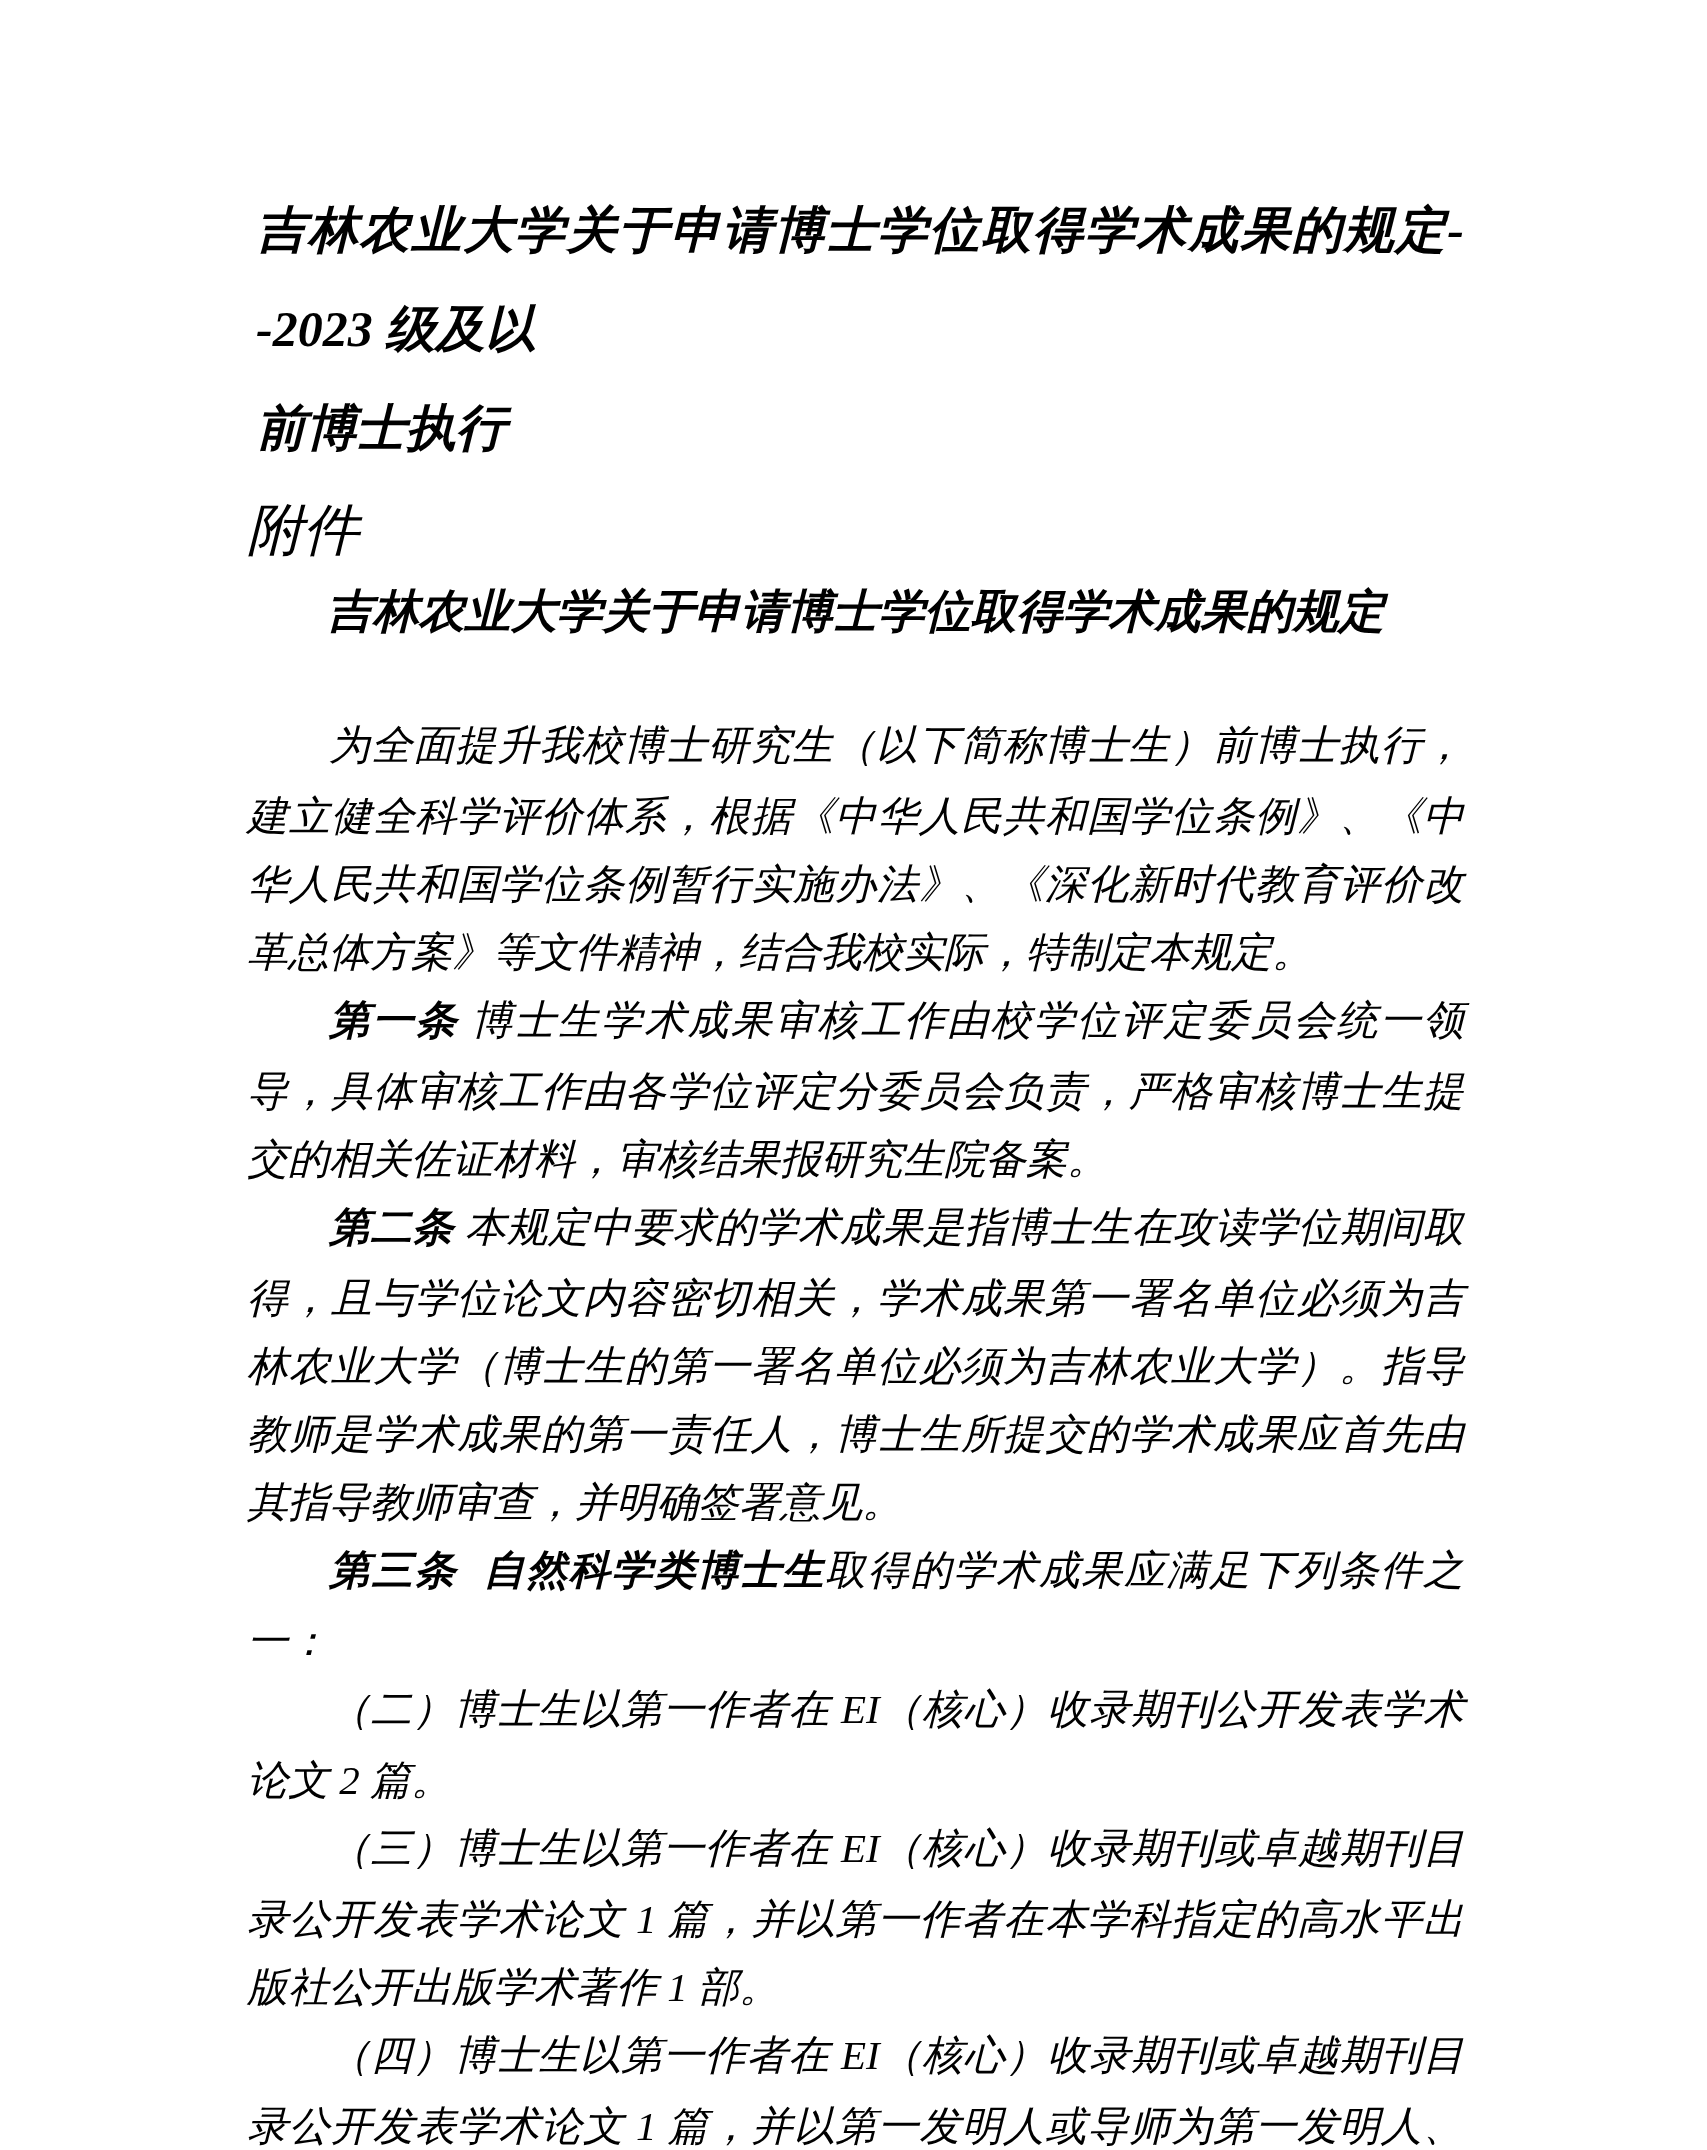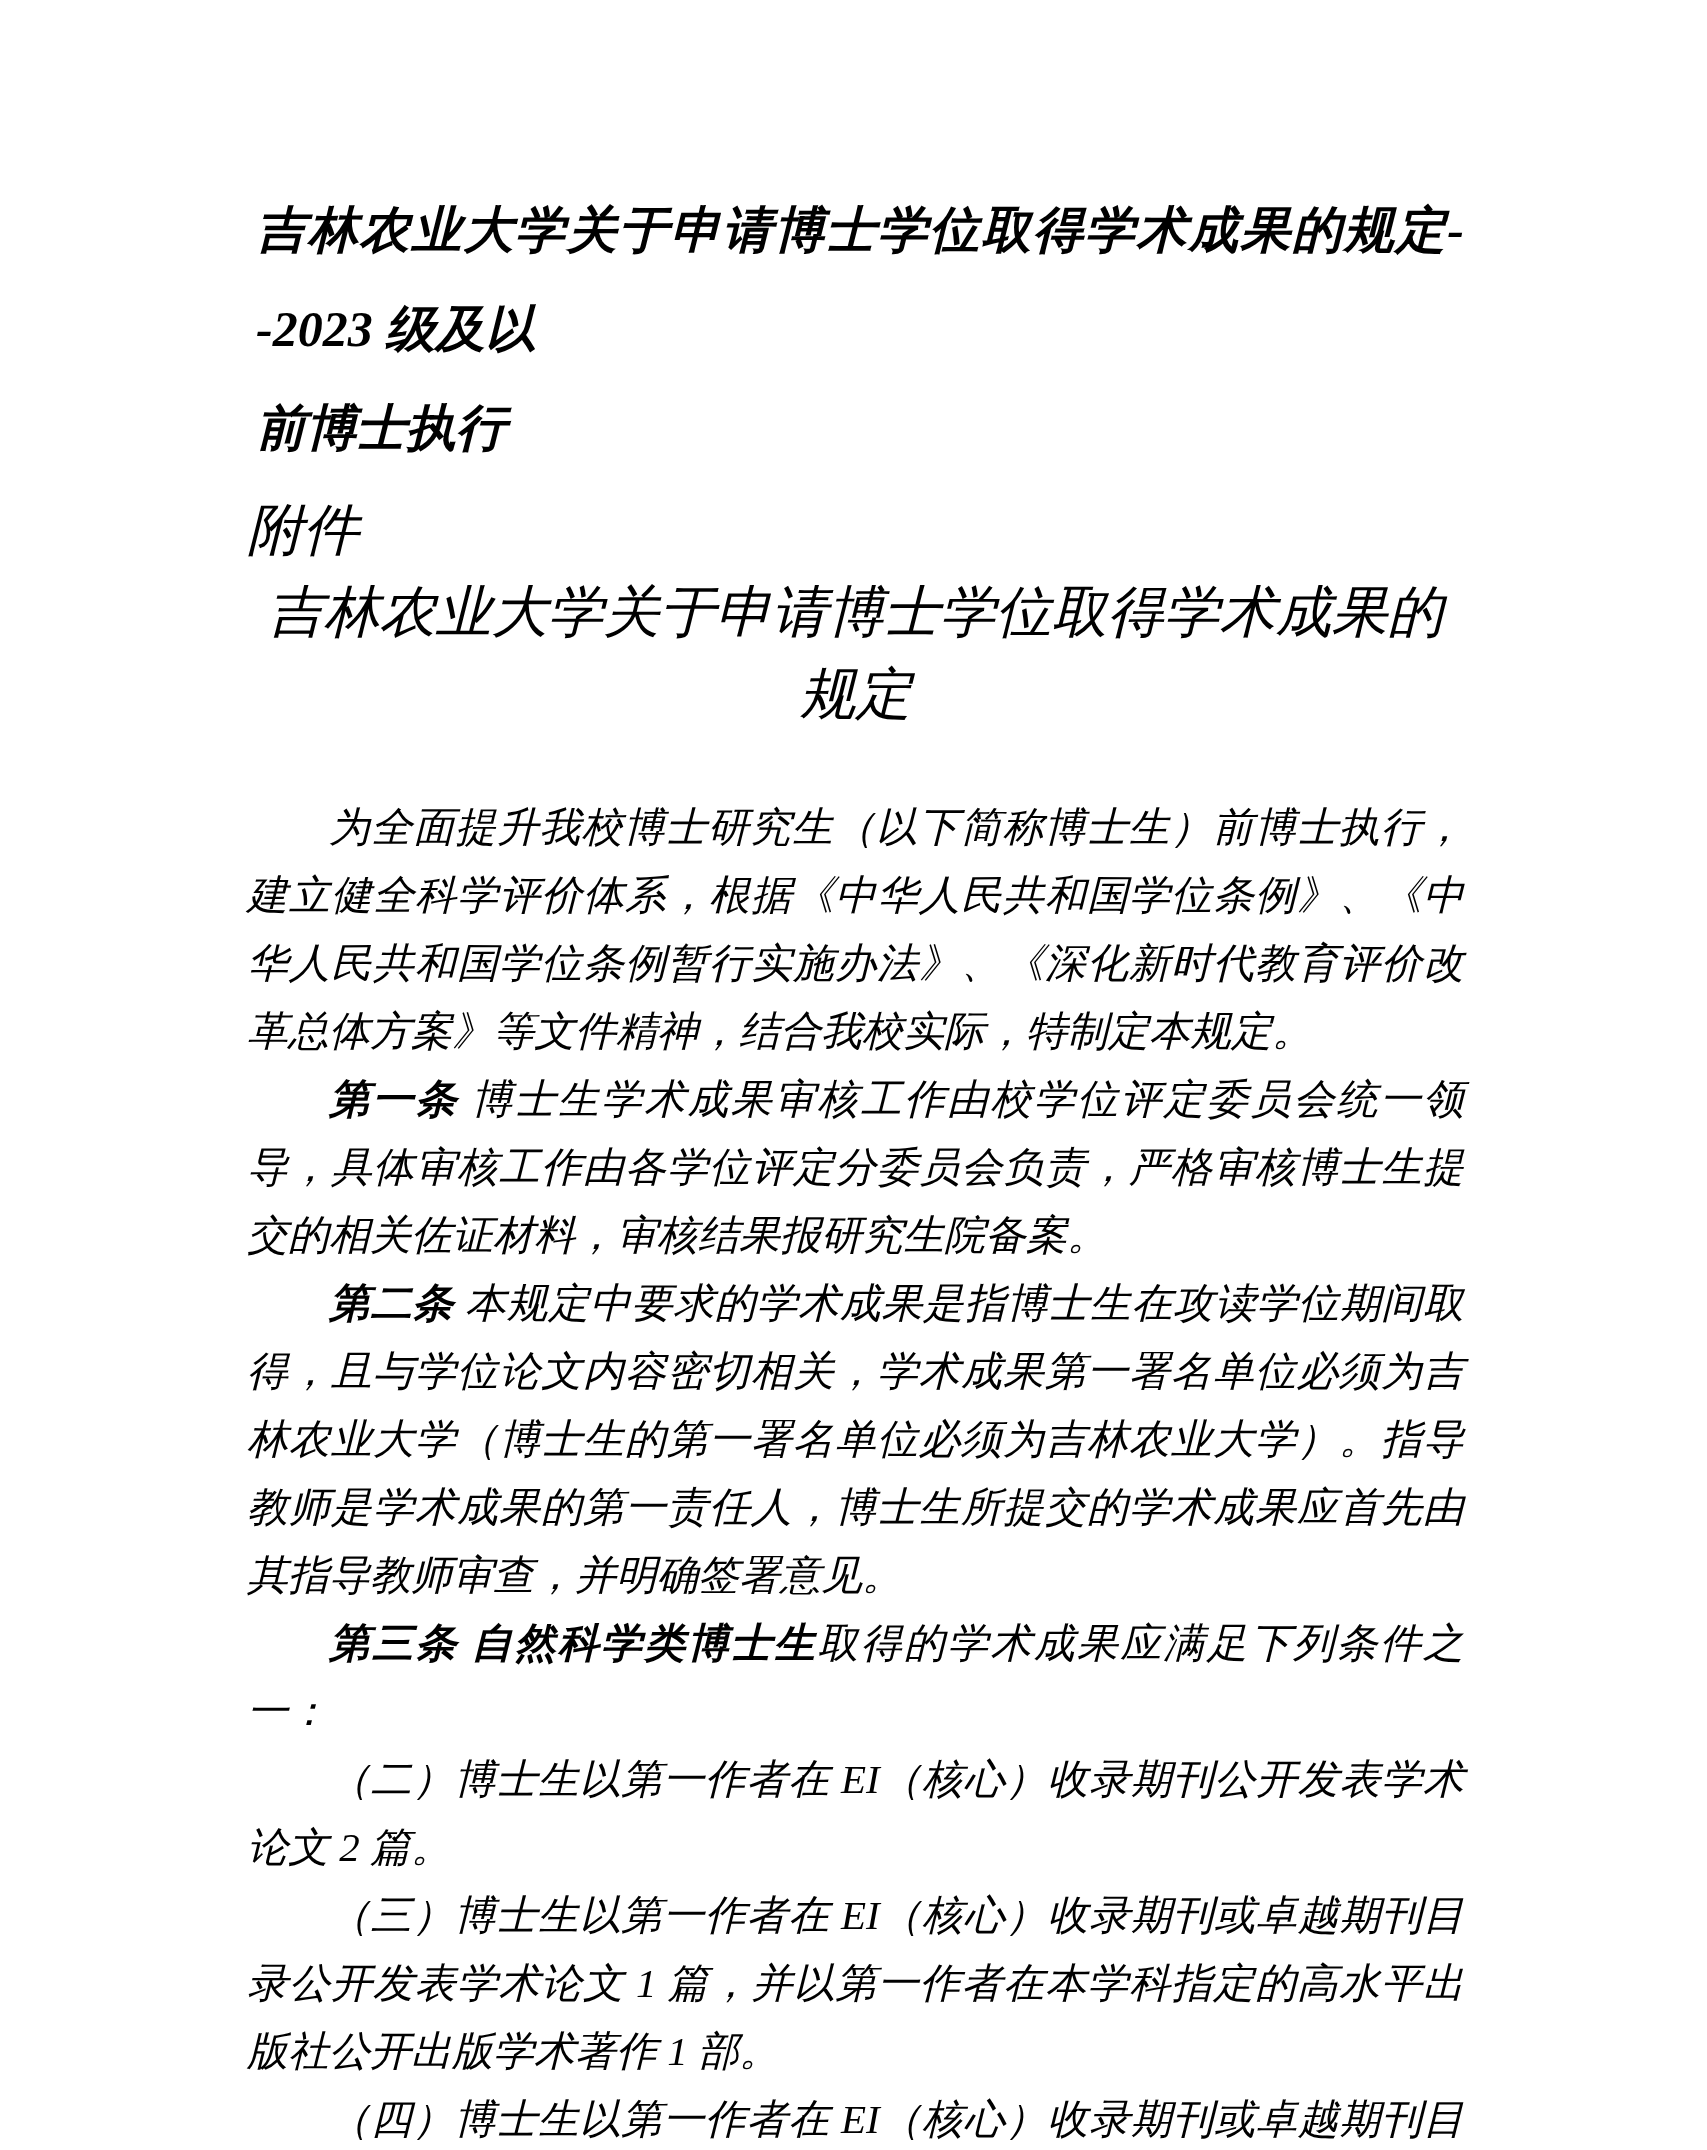--- a/index.html
+++ b/index.html
@@ -28,36 +28,36 @@
     margin-left: 9px;
   }
   .attachment {
     margin-top: 10.8px;
     font-size: 56px;
     line-height: 82px;
     font-weight: normal;
   }
   .doc-title {
     margin: 0;
-    font-size: 56px;
+    font-size: 46px;
     line-height: 82px;
-    font-weight: normal;
+    font-weight: bold;
     text-align: center;
   }
   .body-text {
     margin-top: 58px;
     font-size: 41px;
     line-height: 68px;
     text-align: justify;
   }
   .body-text p {
     margin: 0;
     text-indent: 2em;
   }
-  .lead { font-weight: bold; }
+  .lead { font-weight: bold; font-family: Liberation Mono, monospace; }
 </style>
 </head>
 <body>
 
 <div class="page">
 
   <div class="doc-header sheared">
     <div>吉林农业大学关于申请博士学位取得学术成果的规定--2023 级及以</div>
     <div>前博士执行</div>
   </div>

